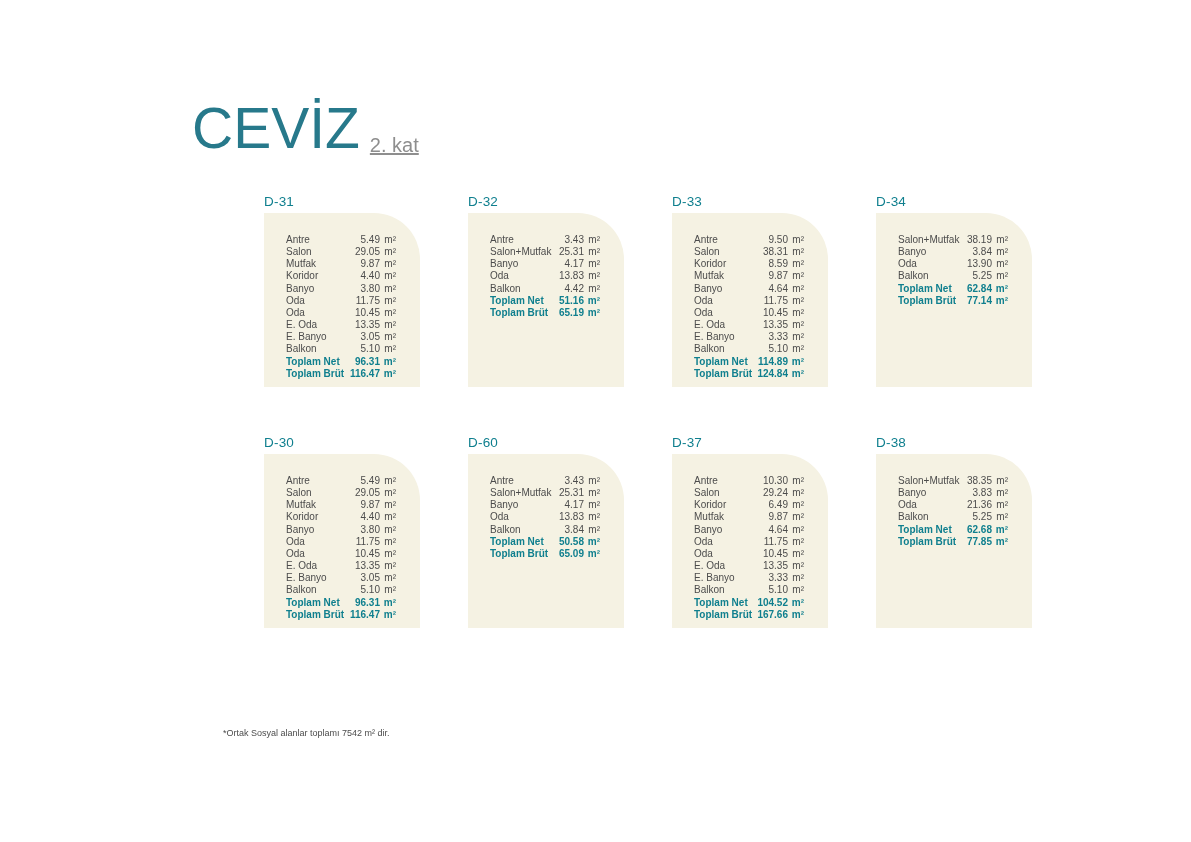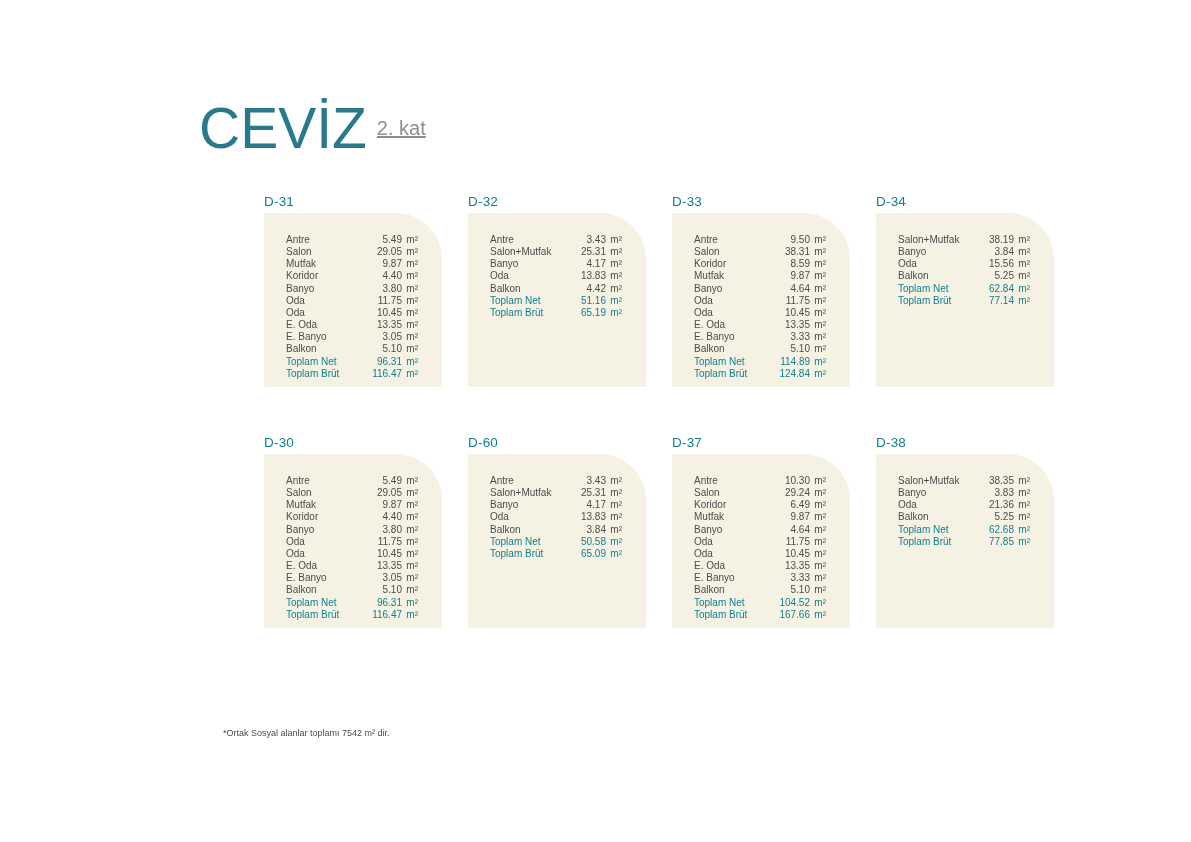--- a/index.html
+++ b/index.html
@@ -14,24 +14,24 @@
   body{font-family:"Liberation Sans", sans-serif;}
   .page{
     position:relative;
     width:1191px;
     height:842px;
     background:#ffffff;
     overflow:hidden;
   }
   .header{
     position:absolute;
-    left:199px;
+    left:192px;
     top:100px;
     display:flex;
-    align-items:center;
+    align-items:flex-end;
     white-space:nowrap;
   }
   .title{
     font-size:57px;
     line-height:1;
     font-weight:100;
     letter-spacing:0px;
     color:var(--title-teal);
   }
   .subtitle{
@@ -52,38 +52,38 @@
     gap:48px;
   }
   .unit-cell{}
   .unit-id{
     font-size:13.5px;
     color:var(--teal);
     height:19px;
     letter-spacing:.2px;
   }
   .unit-card{
-    width:178px;
+    width:156px;
     height:174px;
     background:var(--card-bg);
     border-radius:0 46px 0 0;
     padding:21px 24px 0 22px;
   }
   .row{
     display:flex;
     align-items:baseline;
     font-size:10px;
     line-height:12.15px;
     color:var(--body-text);
     white-space:nowrap;
   }
   .row .lbl{flex:0 0 auto;}
   .row .val{margin-left:auto;}
   .row .unit{flex:0 0 16px;text-align:right;}
-  .row.total{color:var(--teal);}
+  .row.total{color:var(--teal);font-weight:bold;}
   .footnote{
     position:absolute;
     left:207px;
     top:728px;
     font-size:9px;
     color:var(--body-text);
     margin-left:16px;
   }
 </style>
 </head>
@@ -285,21 +285,21 @@
               <span class="val">38.19</span>
               <span class="unit">m²</span>
             </div>
             <div class="row">
               <span class="lbl">Banyo</span>
               <span class="val">3.84</span>
               <span class="unit">m²</span>
             </div>
             <div class="row">
               <span class="lbl">Oda</span>
-              <span class="val">15.56</span>
+              <span class="val">13.90</span>
               <span class="unit">m²</span>
             </div>
             <div class="row">
               <span class="lbl">Balkon</span>
               <span class="val">5.25</span>
               <span class="unit">m²</span>
             </div>
             <div class="row total">
               <span class="lbl">Toplam Net</span>
               <span class="val">62.84</span>

